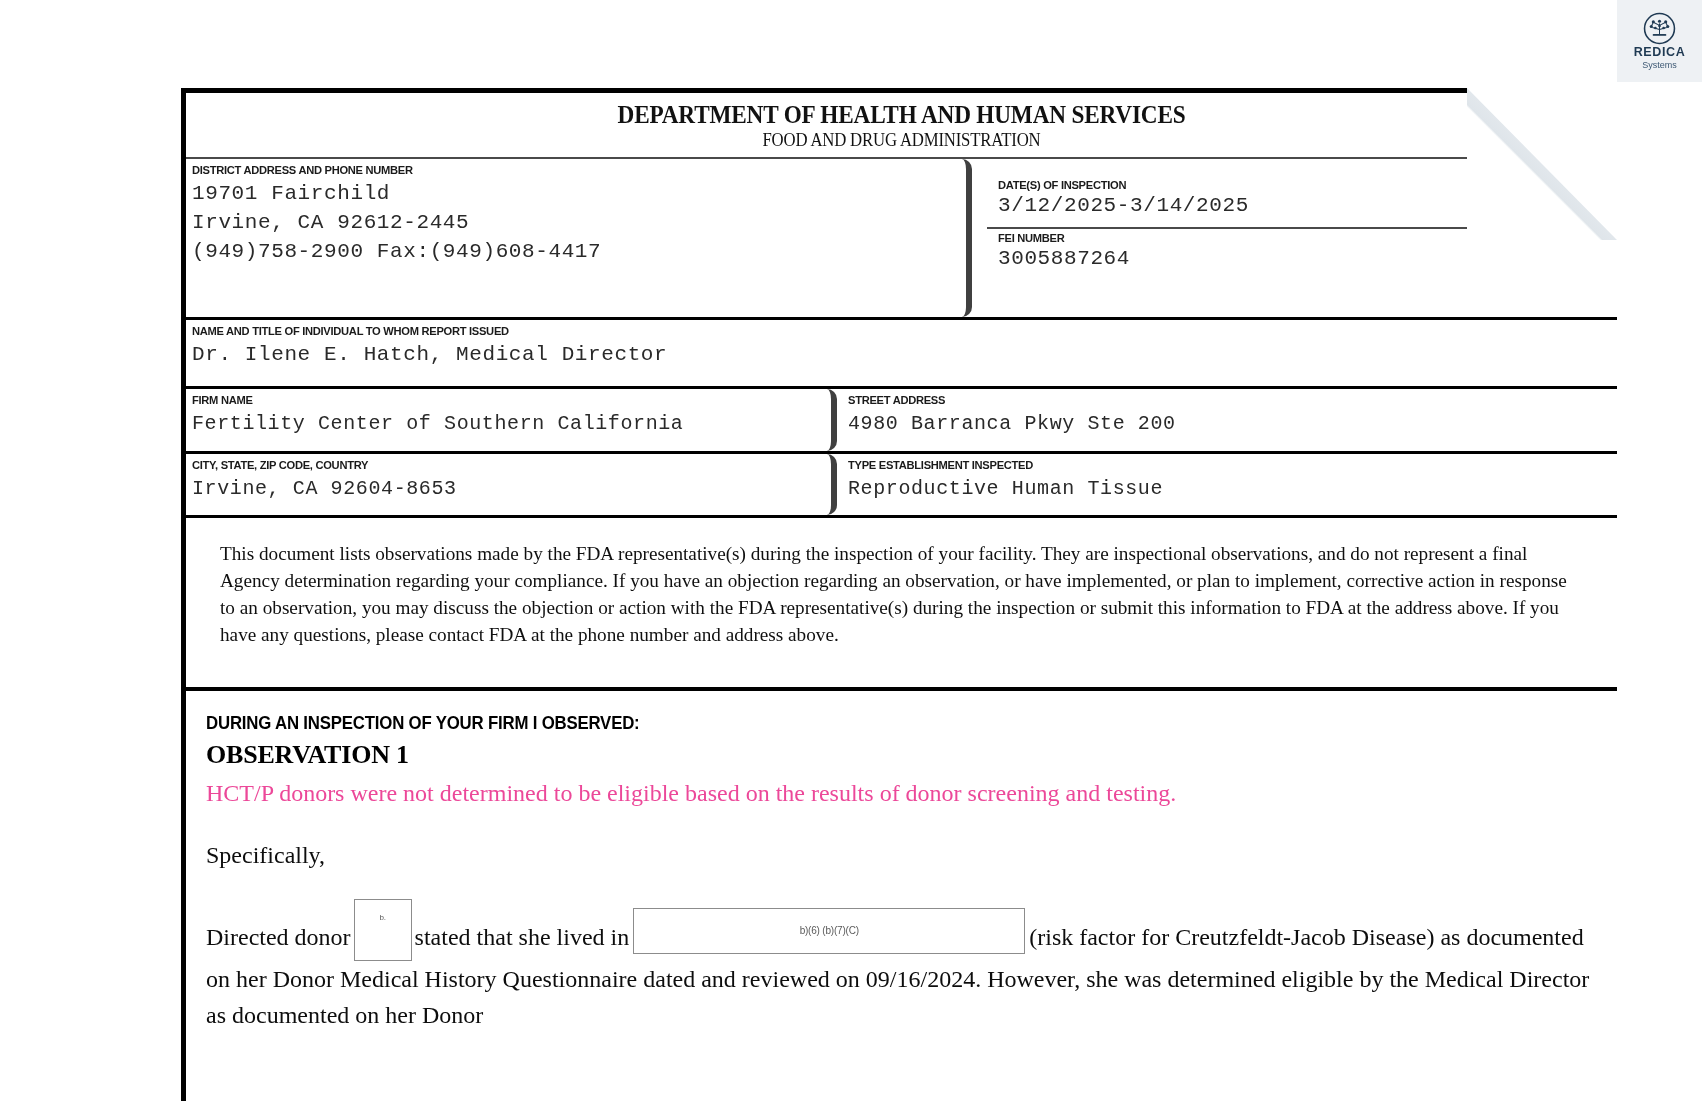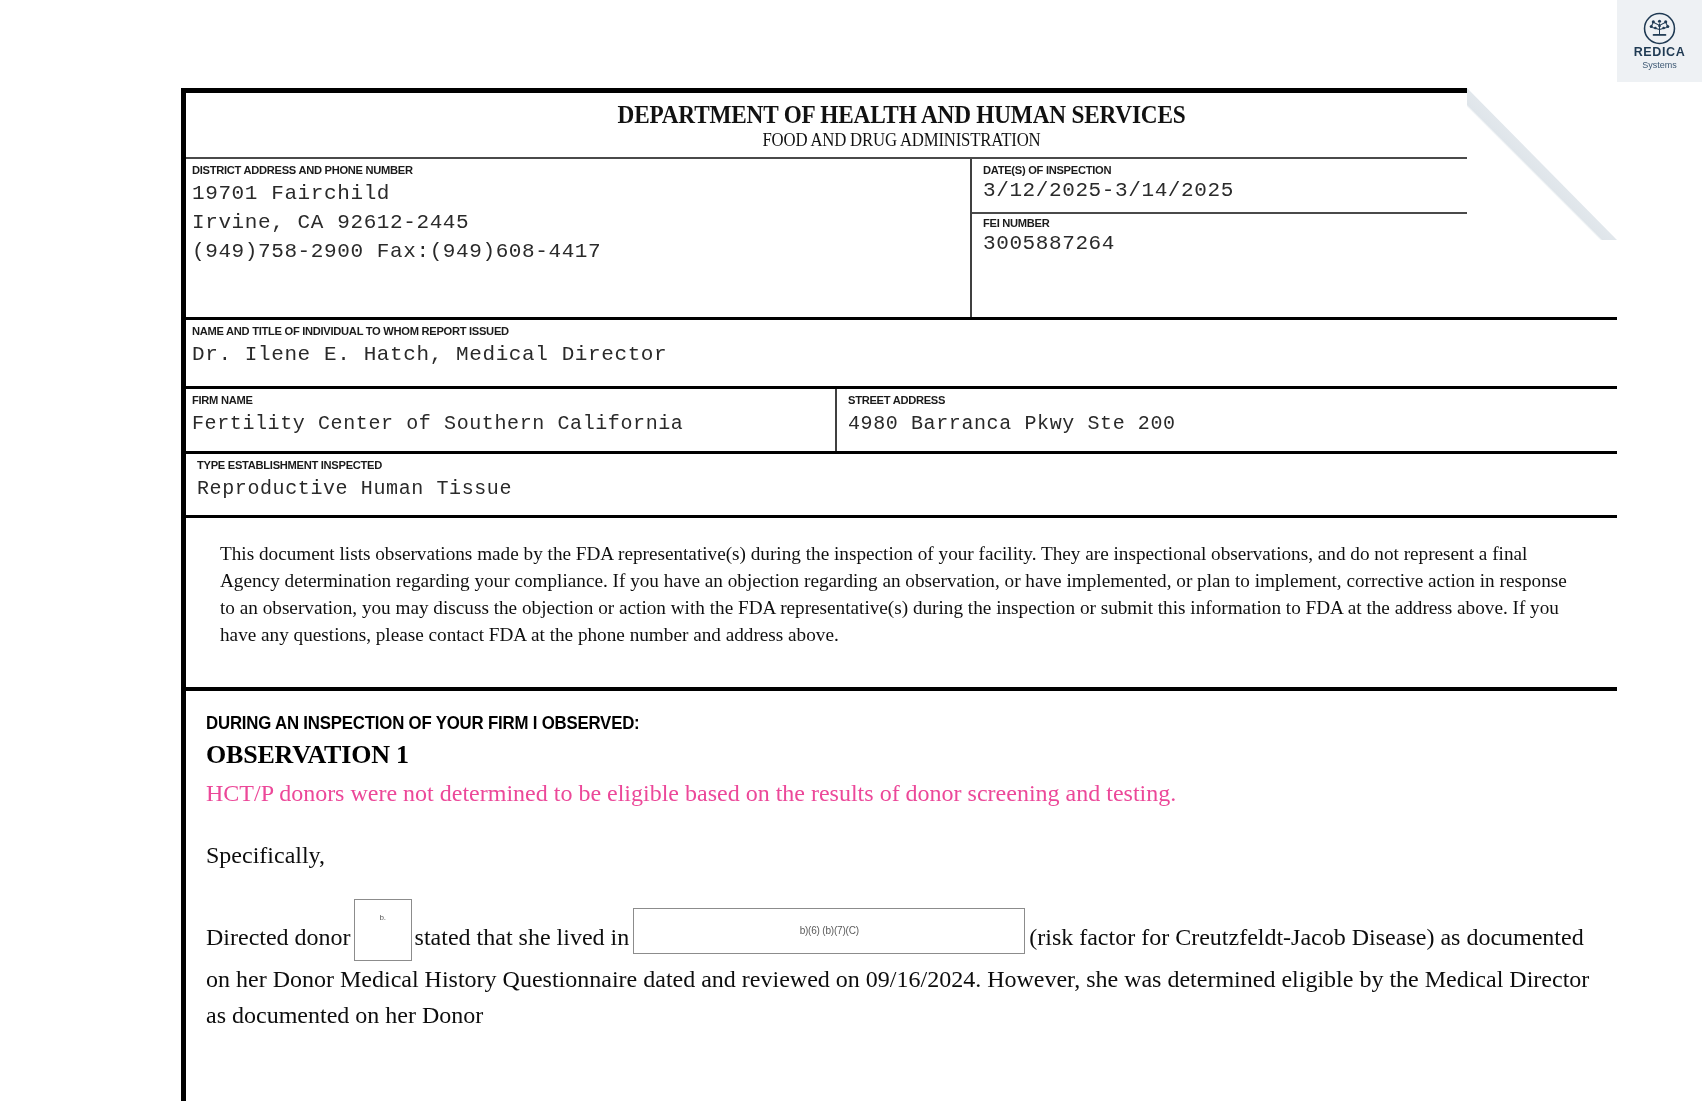--- a/index.html
+++ b/index.html
@@ -132,21 +132,21 @@
 
   
   .row { display: flex; }
   .cell {
     box-sizing: border-box;
     position: relative;
     padding: 5px 0 0 6px;
   }
   .bt { border-top: 3px solid #000; }
   .bt-thin { border-top: 2px solid #4a4a4a; }
-  .br { border-right: 2px solid #404040; }
+  .br { border-right: 6px solid #404040; border-radius: 10px; }
   .fieldlabel {
     font-family: "Liberation Sans", sans-serif;
     font-size: 11.5px;
     font-weight: 600;
     color: #1a1a1a;
     letter-spacing: -0.3px;
     transform: scaleX(0.97);
     transform-origin: left center;
     white-space: nowrap;
     line-height: 13px;
@@ -266,21 +266,21 @@
       <div class="dept-title">DEPARTMENT OF HEALTH AND HUMAN SERVICES</div>
       <div class="dept-sub">FOOD AND DRUG ADMINISTRATION</div>
 
       <div class="row bt-thin" style="margin-top:6px;">
         <div class="cell br" style="width:786px;height:158px;">
           <div class="fieldlabel">DISTRICT ADDRESS AND PHONE NUMBER</div>
           <div class="fieldvalue">19701 Fairchild</div>
           <div class="fieldvalue" style="margin-top:0;">Irvine, CA 92612-2445</div>
           <div class="fieldvalue" style="margin-top:0;">(949)758-2900 Fax:(949)608-4417</div>
         </div>
-        <div class="cell" style="width:645px;height:158px;padding:0;">
+        <div class="cell" style="width:645px;height:158px;padding:15px;">
           <div class="cell" style="height:53px;width:100%;padding:5px 0 0 11px;">
             <div class="fieldlabel">DATE(S) OF INSPECTION</div>
             <div class="fieldvalue" style="margin-top:-1px;">3/12/2025-3/14/2025</div>
           </div>
           <div class="cell bt-thin" style="height:105px;width:100%;padding:3px 0 0 11px;">
             <div class="fieldlabel">FEI NUMBER</div>
             <div class="fieldvalue" style="margin-top:-1px;">3005887264</div>
           </div>
         </div>
       </div>
@@ -297,20 +297,24 @@
           <div class="fieldlabel">FIRM NAME</div>
           <div class="fieldvalue small">Fertility Center of Southern California</div>
         </div>
         <div class="cell" style="width:780px;height:62px;padding-left:11px;">
           <div class="fieldlabel">STREET ADDRESS</div>
           <div class="fieldvalue small">4980 Barranca Pkwy Ste 200</div>
         </div>
       </div>
 
       <div class="row bt">
+        <div class="cell br" style="width:651px;height:61px;">
+          <div class="fieldlabel">CITY, STATE, ZIP CODE, COUNTRY</div>
+          <div class="fieldvalue small">Irvine, CA 92604-8653</div>
+        </div>
         <div class="cell" style="width:780px;height:61px;padding-left:11px;">
           <div class="fieldlabel">TYPE ESTABLISHMENT INSPECTED</div>
           <div class="fieldvalue small">Reproductive Human Tissue</div>
         </div>
       </div>
 
       <div class="notice" style="height:172px;box-sizing:border-box;">
         <p>This document lists observations made by the FDA representative(s) during the inspection of your facility. They are inspectional observations, and do not represent a final Agency determination regarding your compliance. If you have an objection regarding an observation, or have implemented, or plan to implement, corrective action in response to an observation, you may discuss the objection or action with the FDA representative(s) during the inspection or submit this information to FDA at the address above. If you have any questions, please contact FDA at the phone number and address above.</p>
       </div>
 

